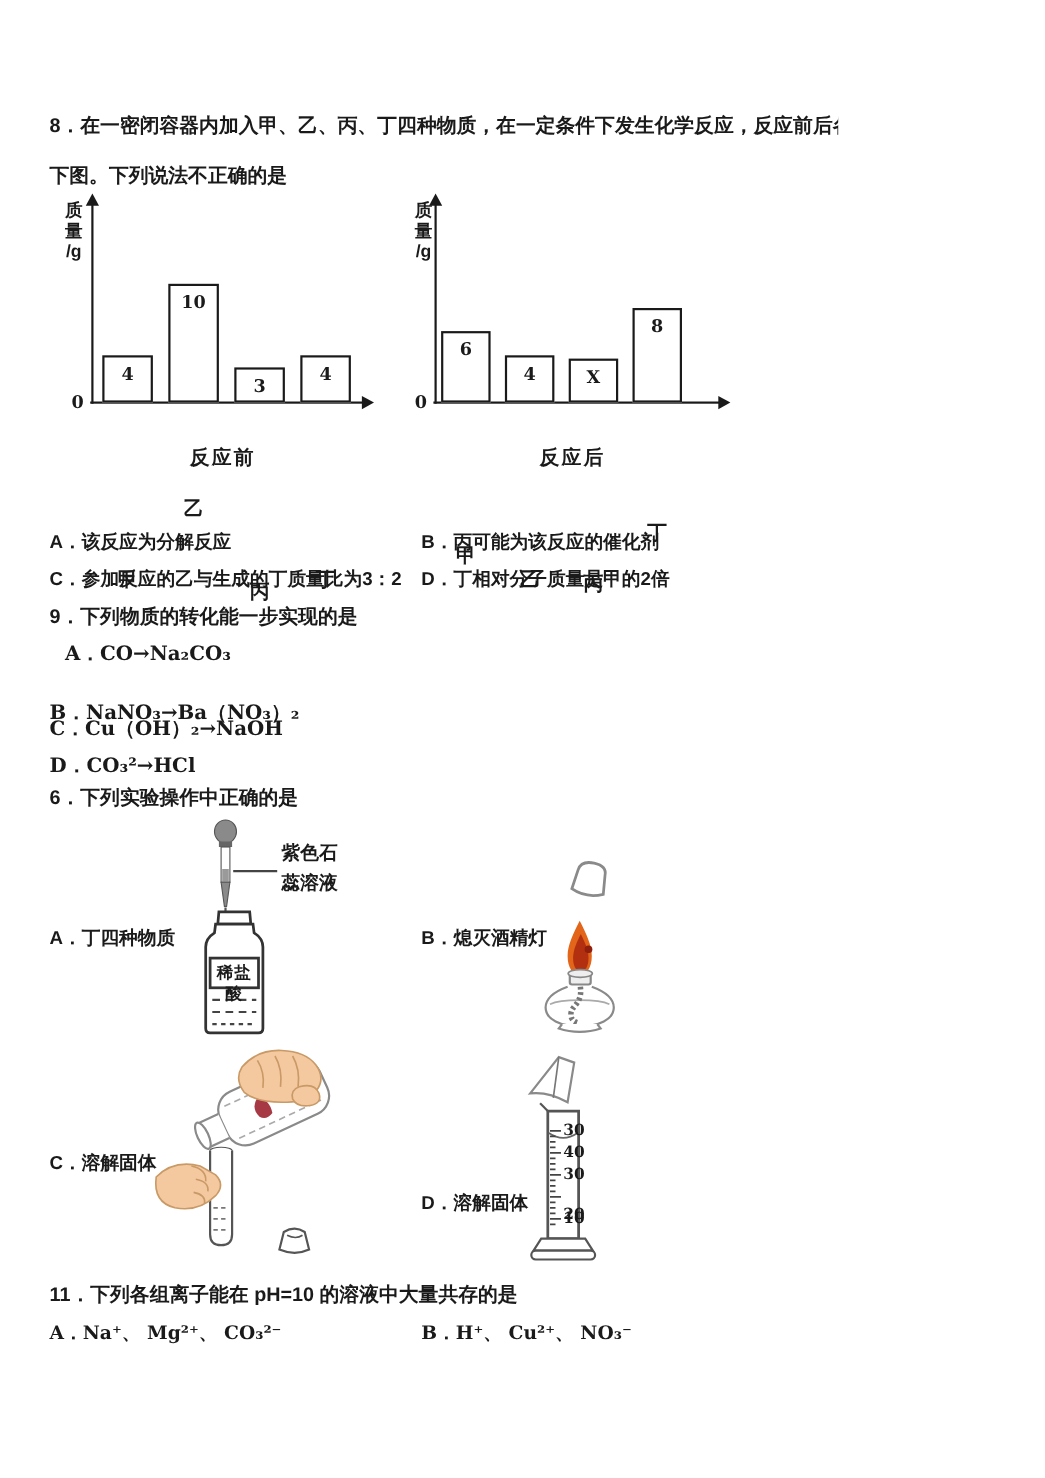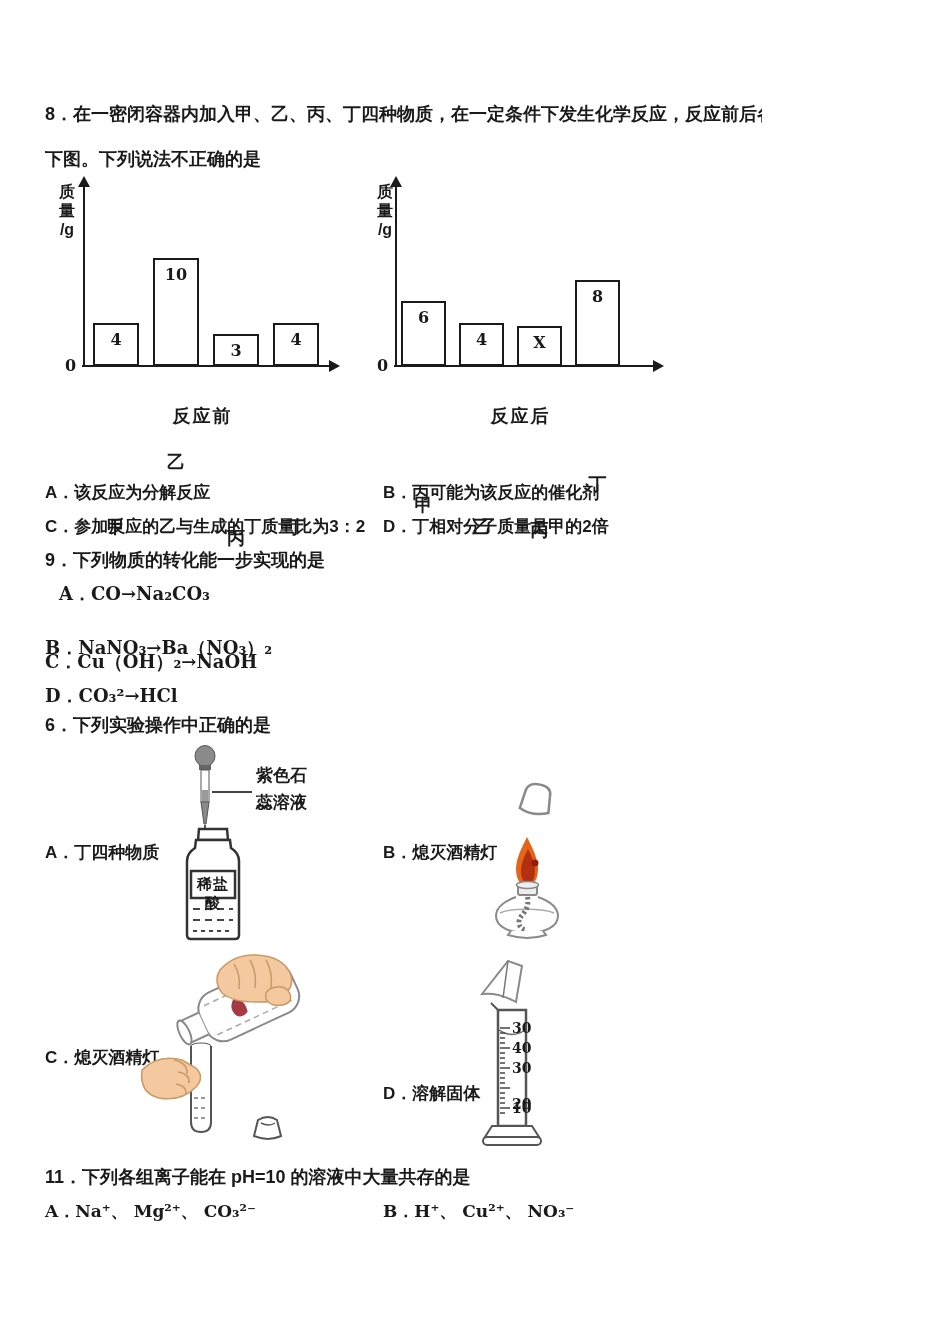--- a/index.html
+++ b/index.html
@@ -199,21 +199,21 @@
       <circle cx="60" cy="84" r="3.5" fill="#8f1f0c"></circle>
       <path class="glass" stroke-width="2" d="M41,118 C30,122 21,128 21,137 C21,148 35,154 52,154 C69,154 83,148 83,137 C83,128 74,122 63,118" fill="#fff"></path>
       <path d="M25,134 C35,129 69,129 79,134" stroke="#aaa" fill="none" stroke-width="1.5"></path>
       <path d="M52,108 C52,118 54,122 52,128 C50,135 44,137 44,143 C44,148 47,150 51,151" fill="none" stroke="#777" stroke-width="5" stroke-dasharray="2.5,2.5"></path>
       <rect x="43" y="106" width="19" height="10" rx="2" fill="#eee" stroke="#888" stroke-width="2"></rect>
       <ellipse cx="52.5" cy="106" rx="11" ry="3.5" fill="#eee" stroke="#888" stroke-width="1.5"></ellipse>
       <path class="glass" stroke-width="2" d="M36,152 l-3,4 q9,3 19,3 q10,0 19,-3 l-3,-4" fill="#fff"></path>
     </svg>
   </div>
 
-  <div class="t cn opt" style="left:45px;top:1046px;">C．熄灭酒精灯</div>
+  <div class="t cn opt" style="left:45px;top:1046px;">C．溶解固体</div>
   <div class="t cn opt" style="left:383px;top:1046px;margin-top:36px;">D．溶解固体</div>
 
   <div class="fig" id="fig-pour">
     <svg width="200" height="200" viewBox="0 0 200 200">
       <g transform="rotate(-25 115 60)">
         <rect class="glass" stroke-width="2" x="78" y="34" width="100" height="52" rx="18"></rect>
         <path class="glass" stroke-width="2" d="M78,48 h-20 v24 h20" fill="#fff"></path>
         <ellipse class="glass" stroke-width="2" cx="57" cy="60" rx="5" ry="13"></ellipse>
         <line x1="86" y1="44" x2="168" y2="44" stroke="#aaa" stroke-width="1.5" stroke-dasharray="6,4"></line>
         <line x1="86" y1="76" x2="168" y2="76" stroke="#aaa" stroke-width="1.5" stroke-dasharray="6,4"></line>

